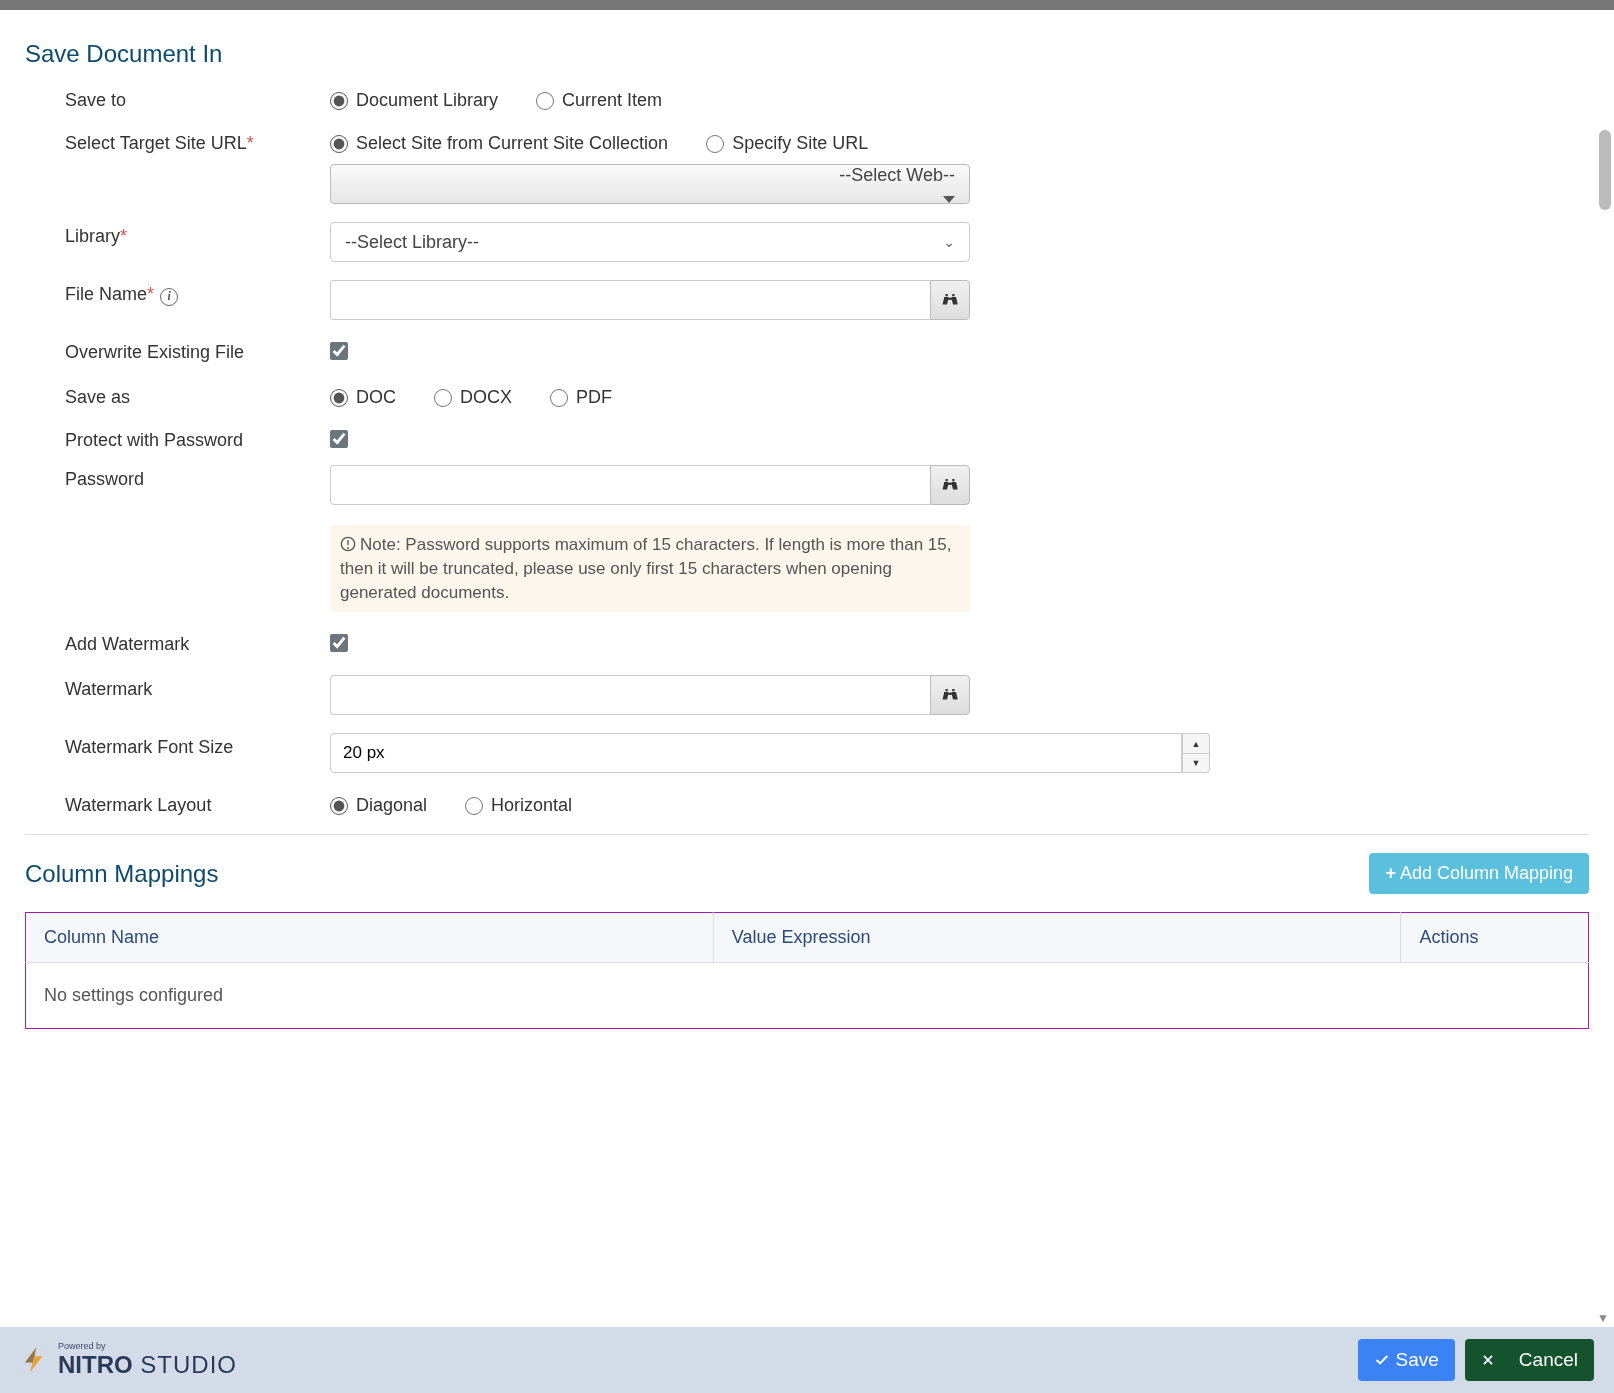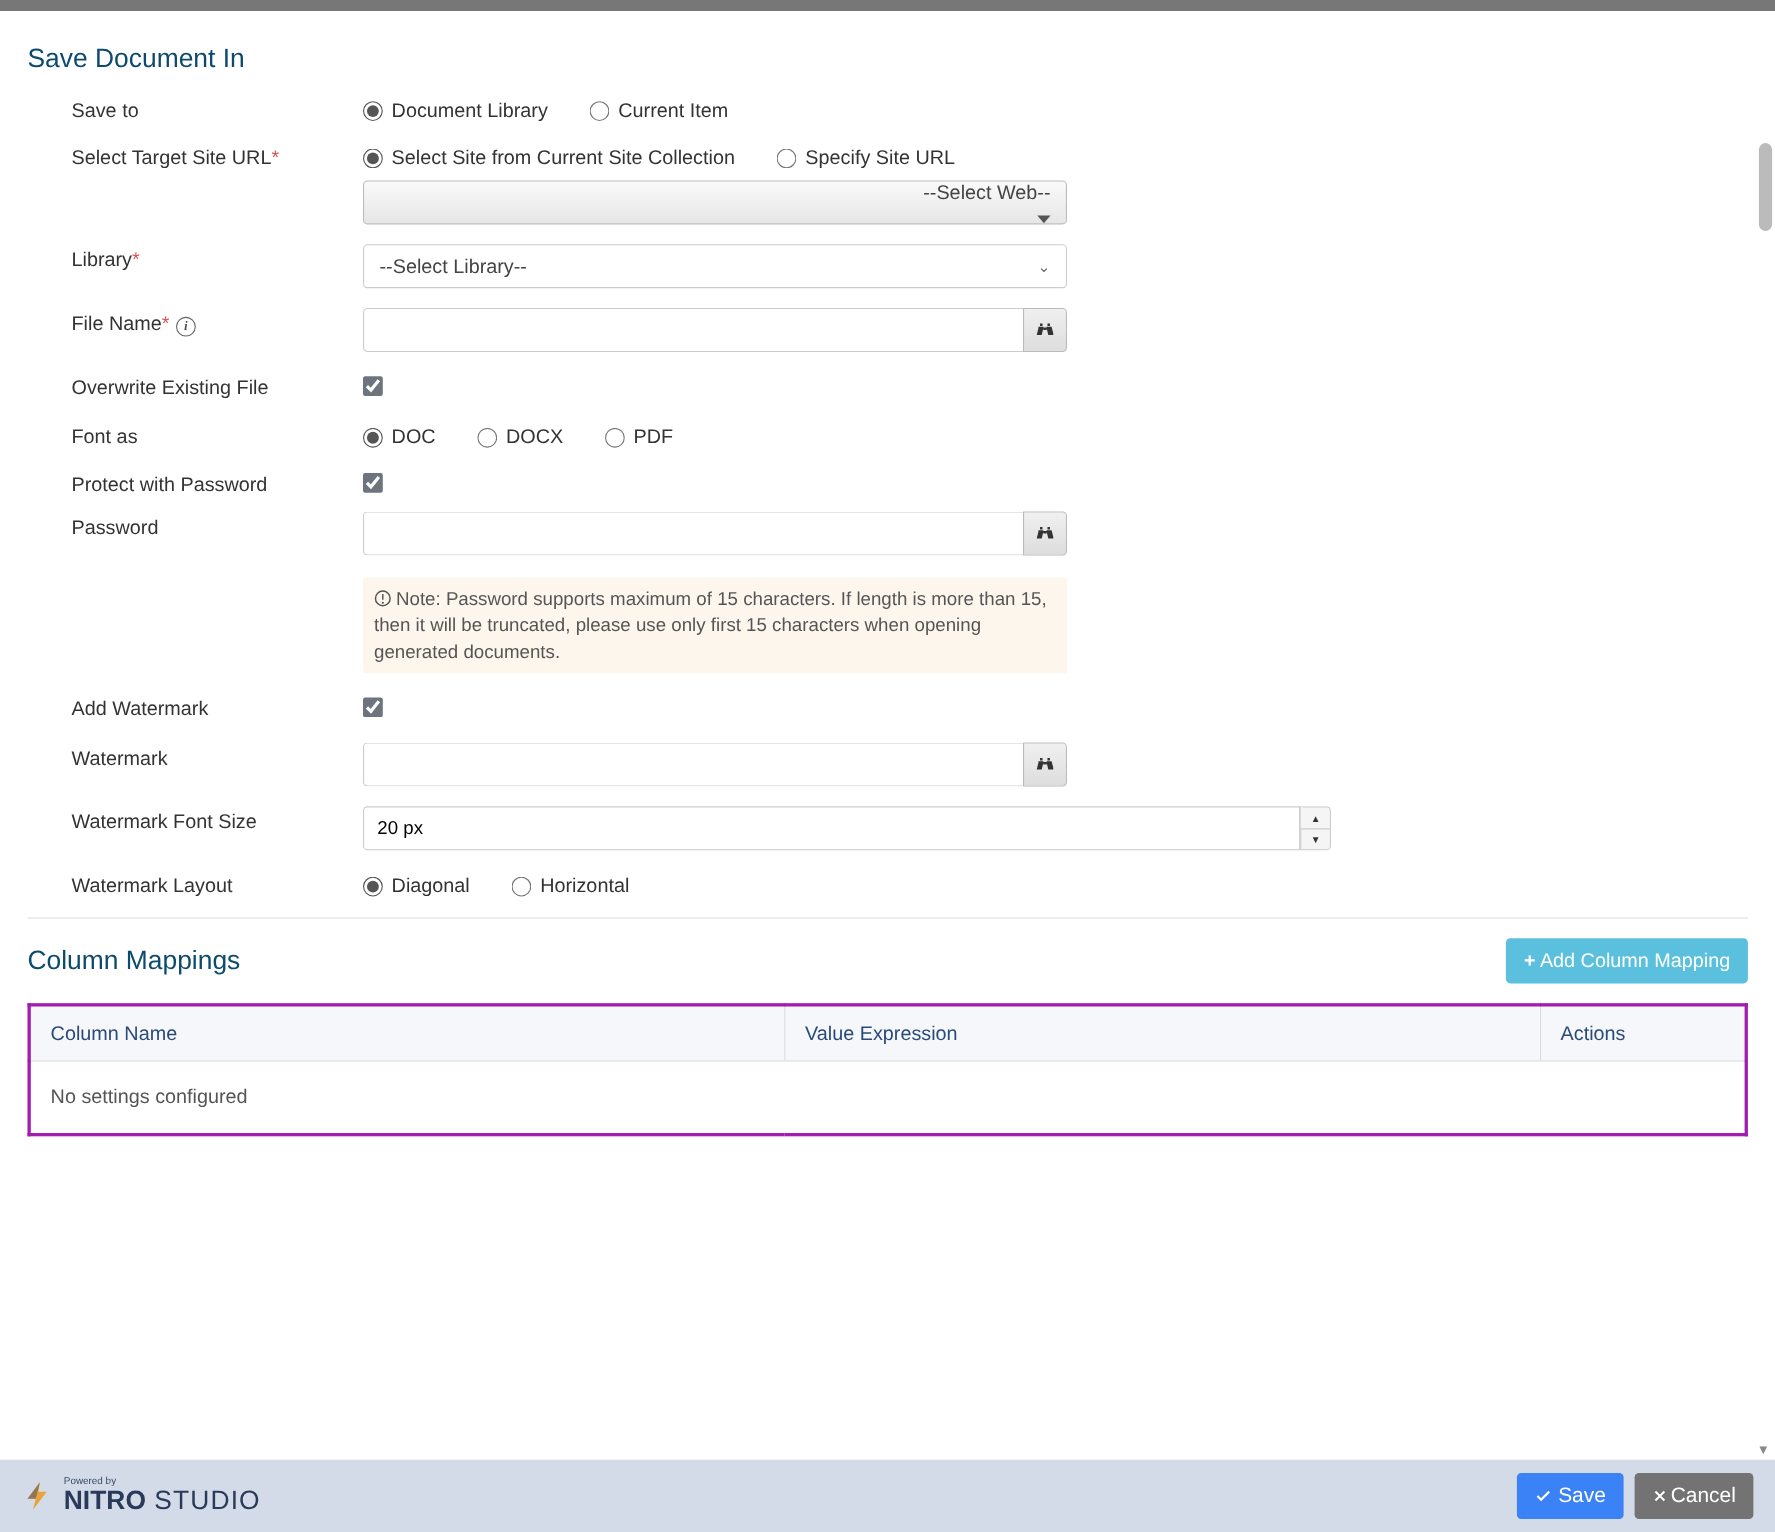--- a/index.html
+++ b/index.html
@@ -29,33 +29,33 @@
 .spinner-group { display:flex; width:100%; max-width:880px; }
 .spinner-group input { flex:1; height:40px; border:1px solid #ccc; border-radius:4px 0 0 4px; padding:0 12px; font-size:17px; }
 .spinner-btns { width:28px; display:flex; flex-direction:column; }
 .spinner-btns .spin { flex:1; border:1px solid #ccc; background:#f5f5f5; display:flex; align-items:center; justify-content:center; font-size:9px; cursor:pointer; }
 .spinner-btns .spin:first-child { border-radius:0 4px 0 0; border-bottom:none; }
 .spinner-btns .spin:last-child { border-radius:0 0 4px 0; }
 .info-icon { display:inline-flex; width:18px; height:18px; border:1.5px solid #666; border-radius:50%; align-items:center; justify-content:center; font-size:12px; font-family:serif; font-style:italic; font-weight:bold; color:#555; margin-left:6px; }
 .divider { border: none; border-top:1px solid #ddd; margin:18px 0; }
 .mapping-header { display:flex; align-items:center; justify-content:space-between; margin-top:14px; }
 .add-btn { background:#5bc0de; color:#fff; border:none; border-radius:4px; padding:10px 16px; font-size:18px; display:flex; align-items:center; gap:4px; cursor:pointer; }
-.table { width:100%; border:3px solid #a21caf; margin-top:18px; border-collapse:collapse; }
+.table { width:100%; border:1px solid #a21caf; margin-top:18px; border-collapse:collapse; }
 .table th { text-align:left; font-weight:400; color:#2a4a7a; background:#f5f7fa; padding:14px 18px; border-bottom:1px solid #ddd; font-size:18px; }
 .table th + th { border-left:1px solid #ddd; }
 .table td { padding:22px 18px; color:#555; font-size:18px; }
 .footer { position:absolute; bottom:0; left:0; right:0; height:66px; background:#d4dbe8; display:flex; align-items:center; justify-content:space-between; padding:0 20px; }
 .logo { display:flex; align-items:center; gap:8px; }
 .logo-text { font-size:24px; color:#3a4a6a; }
 .logo-text .bold { font-weight:700; color:#2a3a5a; }
 .logo-text .light { font-weight:300; color:#2a3a5a; letter-spacing:1px;}
 .powered { font-size:9px; color:#3a4a6a; display:block; line-height:1; }
 .footer-btns { display:flex; gap:10px; }
 .btn-save { background:#3b82f6; color:#fff; border:none; border-radius:4px; padding:10px 16px; font-size:19px; display:flex; align-items:center; gap:6px; cursor:pointer; }
-.btn-cancel { background:#737373; color:#fff; border:none; border-radius:4px; padding:10px 16px; font-size:19px; display:flex; align-items:center; gap:3px; cursor:pointer; }
+.btn-cancel { background:#14532d; color:#fff; border:none; border-radius:4px; padding:10px 16px; font-size:19px; display:flex; align-items:center; gap:24px; cursor:pointer; }
 .caret-down { width:0; height:0; border-left:6px solid transparent; border-right:6px solid transparent; border-top:7px solid #555; }
 .chev-down { font-size:14px; color:#666; }
 .scrollbar { position:absolute; right:3px; top:0; bottom:70px; width:12px; }
 .scroll-thumb { position:absolute; right:0; width:12px; height:80px; background:#bbb; border-radius:6px; top:130px; }
 .scroll-arrow { position:absolute; right:0; width:14px; height:14px; bottom:-2px; font-size:12px; color:#888; }
 .wide-field { max-width: 880px; }
 </style>
 </head>
 <body>
 
@@ -127,21 +127,21 @@
     </div>
   </div>
 </div>
 
 <div class="row">
   <div class="label-col">Overwrite Existing File</div>
   <div class="field-col" style="padding-top:4px;"><input type="checkbox" checked="" style=""></div>
 </div>
 
 <div class="row">
-  <div class="label-col">Font as</div>
+  <div class="label-col">Save as</div>
   <div class="field-col">
     <div class="radio-row">
       <label class="radio-item">
                 <input type="radio" name="saveas" checked="" style="">
                 <span>DOC</span>
               </label>
       <label class="radio-item">
                 <input type="radio" name="saveas" style="">
                 <span>DOCX</span>
               </label>

